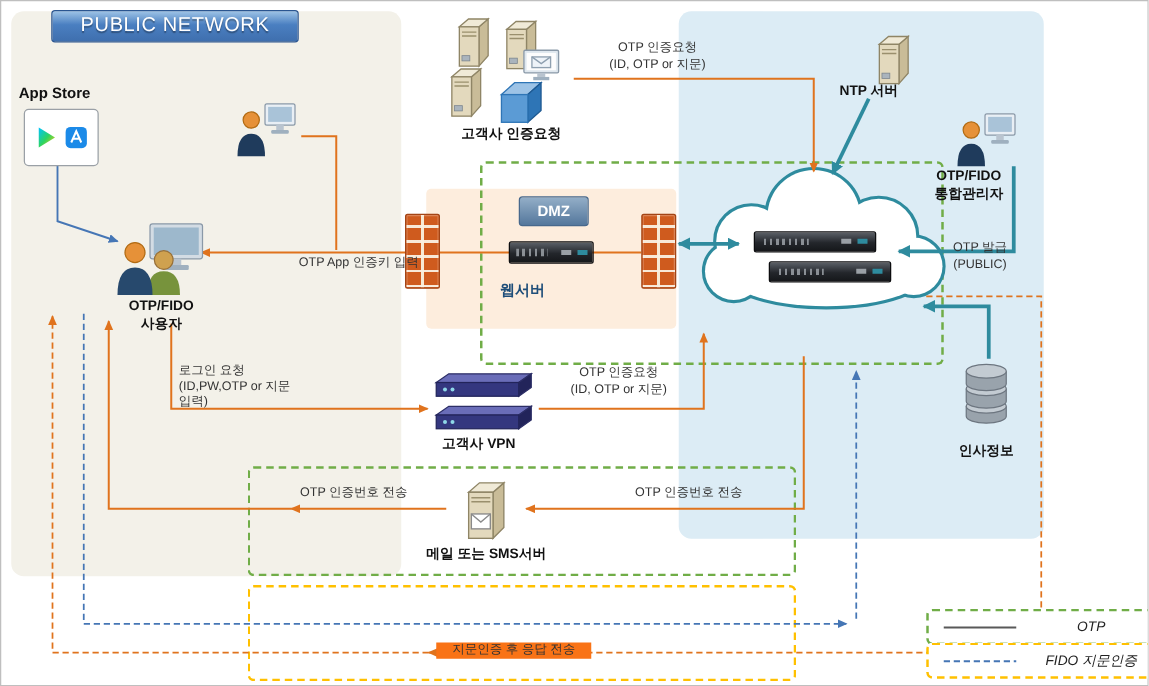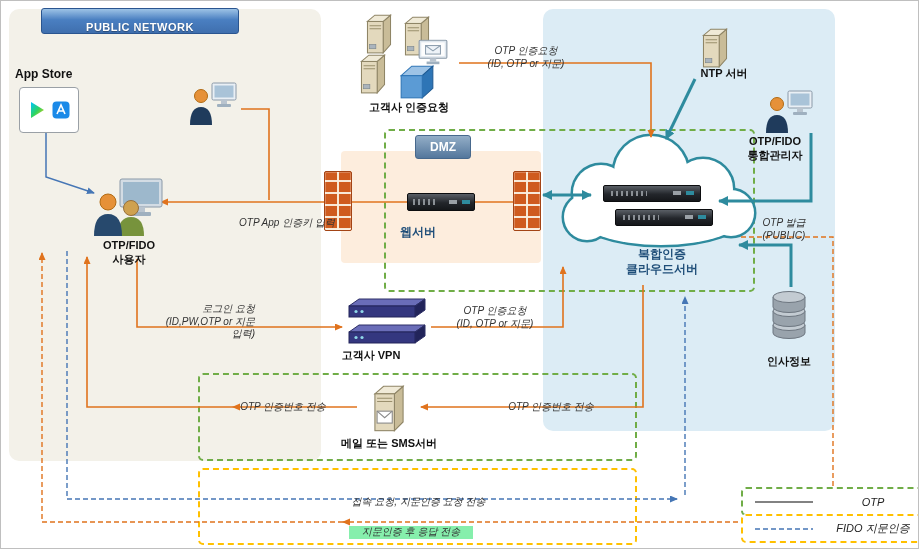--- a/index.html
+++ b/index.html
@@ -12,22 +12,22 @@
   
   .zone{border-radius:10px;}
   .zone.public{background:var(--public-bg,#f3f1e9);z-index:0;}
   .zone.private{background:var(--private-bg,#dcecf5);z-index:0;}
   .zone.dmz{background:var(--dmz-bg,#fdeddd);border-radius:4px;z-index:0;}
   .gborder{border:2px dashed var(--green-border,#70ad47);border-radius:5px;z-index:1;}
   .yborder{border:2px dashed var(--yellow-border,#ffc000);border-radius:5px;z-index:1;}
   
   .banner{
     background:linear-gradient(180deg,#9dc3e6 0%,#4a7fc1 45%,var(--banner-blue,#3f6fae) 100%);
-    border:1px solid #2a5590;border-radius:3px;color:#fff;font-weight:bold;font-size:11px;
-    display:flex;align-items:flex-end;justify-content:center;letter-spacing:.5px;z-index:4;
+    border:1px solid #2a5590;border-radius:3px;color:#fff;font-weight:normal;font-size:16px;
+    display:flex;align-items:center;justify-content:center;letter-spacing:.5px;z-index:4;
     text-shadow:0 1px 1px rgba(0,0,0,.35);
   }
   .dmztag{
     background:linear-gradient(180deg,#93aec7 0%,#54779c 100%);
     border:1px solid #47688c;border-radius:3px;color:#fff;font-weight:bold;font-size:12px;
     display:flex;align-items:center;justify-content:center;z-index:3;
   }
   
   #wires{left:0;top:0;z-index:2;}
   .p-otp{fill:none;stroke:var(--otp-line,#e0731d);stroke-width:1.6;}
@@ -57,23 +57,23 @@
       #cf5b1e;
     border:1px solid #a34415;border-radius:2px;box-shadow:inset 0 0 0 1px rgba(255,255,255,.25);
   }
   .appbox{background:#fff;border:1px solid #9aa0a6;border-radius:4px;
     display:flex;align-items:center;justify-content:center;gap:5px;}
   
   .nlabel{font-weight:bold;font-size:11px;color:#111;text-align:center;line-height:1.25;z-index:3;position:absolute;}
   .applabel{font-weight:bold;font-size:12px;color:#111;text-align:left;z-index:3;position:absolute;}
   .weblabel{color:#1f4e79;font-size:12px;}
   .cloudlabel{color:#1f4e79;font-size:12px;}
-  .flabel{font-style:italic;font-size:10px;color:#333;text-align:center;line-height:1.25;z-index:3;position:absolute;margin-top:12px;}
-  .flabel.left{text-align:right;}
-  .flabel.bgw{background:#86efac;padding:0 2px;}
+  .flabel{font-size:10px;color:#333;text-align:center;line-height:1.25;z-index:3;position:absolute;}
+  .flabel.left{text-align:left;}
+  .flabel.bgw{background:#f97316;padding:0 2px;}
   
   .legend{display:flex;align-items:center;padding:0 10px;gap:6px;background:#fff;z-index:3;}
   .leglabel{font-style:italic;font-size:11px;color:#222;flex:1;text-align:center;}
   .leg-otp{stroke:#595959;stroke-width:1.5;}
   .leg-fido{stroke:var(--fido-line,#4576b5);stroke-width:1.5;stroke-dasharray:5 3;}
 </style>
 </head>
 <body>
 
 <div class="canvas">
@@ -268,43 +268,39 @@
       </svg>
     <svg class="abs" style="left:0;top:40px" width="32" height="44" viewBox="0 0 30 42">
         <use href="#ic-tower"></use>
       </svg>
     <svg class="abs" style="left:42px;top:52px" width="36" height="38" viewBox="0 0 34 36">
         <use href="#ic-cube"></use>
       </svg>
   </div>
   <div class="abs nlabel" style="left:350px;top:100px;width:116px">고객사 인증요청</div>
 
-  <div class="abs dmztag" style="left:414px;top:134px;width:54px;height:22px">
+  <div class="abs dmztag" style="left:414px;top:156px;width:54px;height:22px">
     <span>DMZ</span>
   </div>
 
   <div class="abs firewall icon" style="left:323px;top:170px;width:26px;height:58px"></div>
   <div class="abs firewall icon" style="left:512px;top:170px;width:26px;height:58px"></div>
 
   <div class="rack" style="left:406px;top:192px;width:66px;height:16px"></div>
   <div class="abs nlabel weblabel" style="left:384px;top:224px;width:66px">웹서버</div>
 
   <div class="rack" style="left:602px;top:184px;width:96px;height:15px"></div>
   <div class="rack" style="left:614px;top:208px;width:96px;height:15px"></div>
-  <div class="abs nlabel cloudlabel" style="left:602px;top:246px;width:118px">
-    <div>복합인증</div>
-    <div>클라우드서버</div>
-  </div>
 
   <div class="abs icon" style="left:698px;top:24px;width:32px;height:44px">
     <svg width="32" height="44" viewBox="0 0 30 42">
         <use href="#ic-tower"></use>
       </svg>
   </div>
-  <div class="abs nlabel" style="left:691px;top:66px;width:64px">NTP 서버</div>
+  <div class="abs nlabel" style="left:662px;top:66px;width:64px">NTP 서버</div>
 
   <div class="abs icon" style="left:762px;top:86px;width:52px;height:48px">
     <svg width="52" height="48" viewBox="0 0 52 46">
         <use href="#ic-person-pc"></use>
       </svg>
   </div>
   <div class="abs nlabel" style="left:740px;top:134px;width:68px">
     <div>OTP/FIDO</div>
     <div>통합관리자</div>
   </div>
@@ -314,50 +310,49 @@
         <use href="#ic-db"></use>
       </svg>
   </div>
   <div class="abs nlabel" style="left:760px;top:354px;width:56px">인사정보</div>
 
   <div class="abs icon" style="left:344px;top:296px;width:84px;height:48px">
     <svg width="84" height="48" viewBox="0 0 84 48">
         <use href="#ic-vpn"></use>
       </svg>
   </div>
-  <div class="abs nlabel" style="left:336px;top:348px;width:68px">고객사 VPN</div>
+  <div class="abs nlabel" style="left:348px;top:348px;width:68px">고객사 VPN</div>
 
   <div class="abs icon" style="left:364px;top:382px;width:48px;height:52px">
     <svg width="48" height="52" viewBox="0 0 34 48">
         <use href="#ic-mailtower"></use>
       </svg>
   </div>
   <div class="abs nlabel" style="left:328px;top:436px;width:120px">메일 또는 SMS서버</div>
 
   <div class="abs flabel" style="left:470px;top:32px;width:110px">
     <div>OTP 인증요청</div>
     <div>(ID, OTP or 지문)</div>
   </div>
   <div class="abs flabel" style="left:226px;top:204px;width:120px">OTP App 인증키 입력</div>
-  <div class="abs flabel" style="left:746px;top:204px;width:74px">
+  <div class="abs flabel" style="left:746px;top:192px;width:74px">
     <div>OTP 발급</div>
     <div>(PUBLIC)</div>
   </div>
   <div class="abs flabel left" style="left:142px;top:290px;width:112px">
     <div>로그인 요청</div>
     <div>(ID,PW,OTP or 지문</div>
     <div>입력)</div>
   </div>
   <div class="abs flabel" style="left:438px;top:292px;width:112px">
     <div>OTP 인증요청</div>
     <div>(ID, OTP or 지문)</div>
   </div>
   <div class="abs flabel" style="left:222px;top:388px;width:120px">OTP 인증번호 전송</div>
   <div class="abs flabel" style="left:490px;top:388px;width:120px">OTP 인증번호 전송</div>
-  <div class="abs flabel" style="left:315px;top:483px;width:205px">접속 요청, 지문인증 요청 전송</div>
   <div class="abs flabel bgw" style="left:348px;top:513px;width:120px">지문인증 후 응답 전송</div>
 
   <div class="abs legend gborder" style="left:740px;top:486px;width:172px;height:25px">
     <svg width="62" height="10">
         <line x1="2" y1="5" x2="60" y2="5" class="leg-otp"></line>
       </svg>
     <span class="leglabel">OTP</span>
   </div>
   <div class="abs legend yborder" style="left:740px;top:513px;width:172px;height:25px">
     <svg width="62" height="10">

